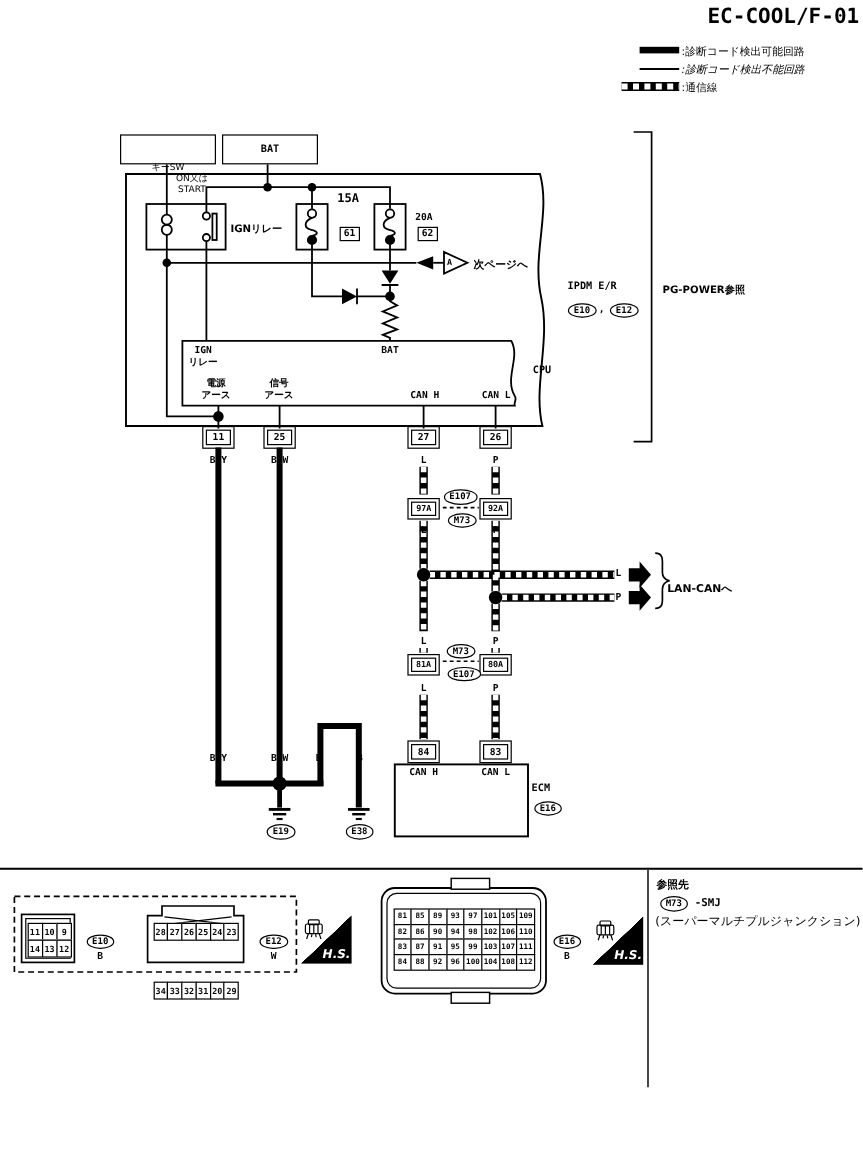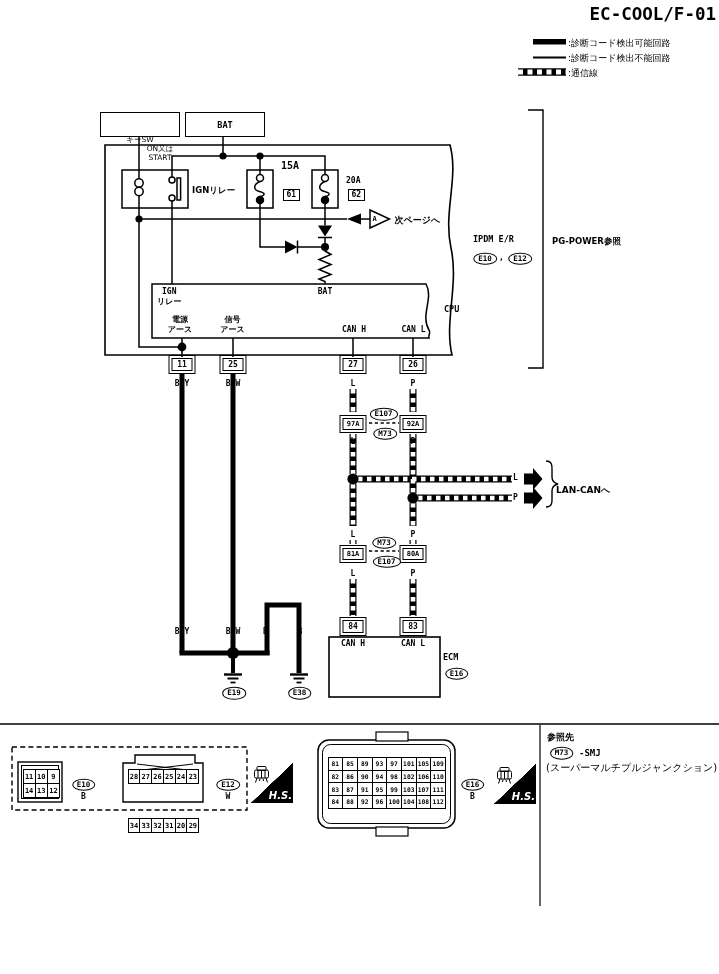--- a/index.html
+++ b/index.html
@@ -150,21 +150,21 @@
     <path d="M135,755 H195 V763 H203 V802 H123 V763 H135 Z" stroke="#000" stroke-width="1.4" fill="none"></path>
     <path d="M137,764 L196,771 M193,764 L134,771" stroke="#000" stroke-width="1"></path>
     <rect x="318" y="740" width="137" height="88" rx="11" stroke="#000" stroke-width="1.5" fill="none"></rect>
     <rect x="322.5" y="744.5" width="128" height="79" rx="8" stroke="#000" stroke-width="1" fill="none"></rect>
     <rect x="376" y="732" width="32" height="9" stroke="#000" stroke-width="1.2" fill="#fff"></rect>
     <rect x="376" y="827" width="32" height="9" stroke="#000" stroke-width="1.2" fill="#fff"></rect>
   </svg>
 
   <span class="lbl b" style="right:3px;top:4px;font-size:17.5px;">EC-COOL/F-01</span>
   <span class="lbl jp" style="left:568px;top:36.5px;font-size:9px;">:診断コード検出可能回路</span>
-  <span class="lbl jp" style="left:568px;top:52px;font-size:9px;">:診断コード検出不能回路</span>
+  <span class="lbl jp" style="left:568px;top:52px;font-size:9px;font-style:italic;">:診断コード検出不能回路</span>
   <span class="lbl jp" style="left:568px;top:66.5px;font-size:9px;">:通信線</span>
 
   <div class="srcbox" style="left:100px;top:112px;width:78px;height:23px;">
     <span class="jp" style="font-size:7.5px;line-height:9px;margin-top:48px;">キーSW</span>
     <span class="jp" style="font-size:7.5px;line-height:9px;margin-left:40px;">ON又はSTART</span>
   </div>
   <div class="srcbox" style="left:185px;top:112px;width:78px;height:23px;">
     <span class="b" style="font-size:8.5px;">BAT</span>
   </div>
 

